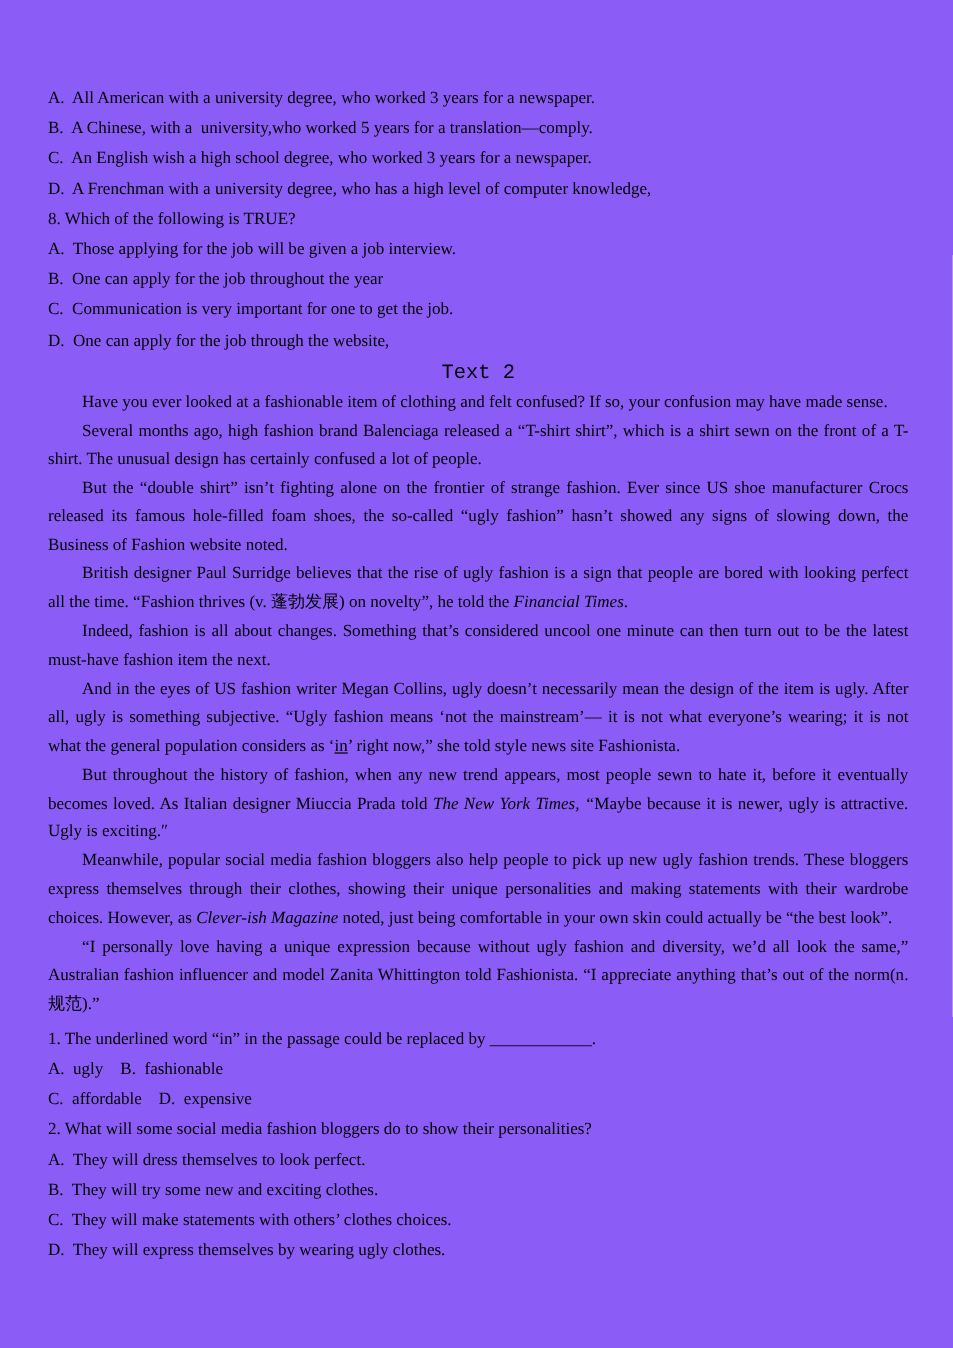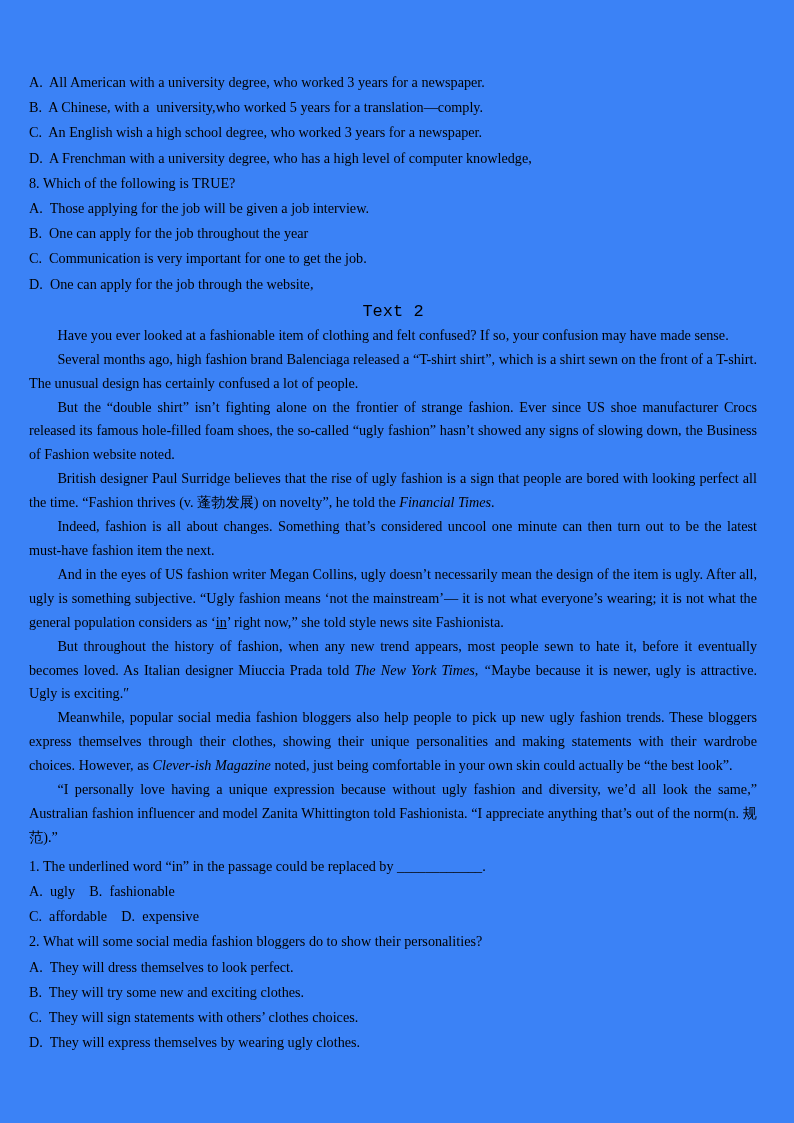--- a/index.html
+++ b/index.html
@@ -6,25 +6,25 @@
   html, body {
     margin: 0;
     padding: 0;
     background: #ffffff;
   }
   .page {
     position: relative;
     width: 794px;
     height: 1123px;
     margin: 0 auto;
-    background: #3b82f6;
+    background: #8b5cf6;
     color: #000000;
     font-family: "Liberation Serif", serif;
     font-size: 14.2px;
-    padding: 70px 37px 20px 29px;
+    padding: 70px 37px 20px 40px;
     overflow: hidden;
   }
   .doc-line {
     margin: 0;
     line-height: 25.2px;
     white-space: pre-wrap;
   }
   .passage-title {
     margin: 3px 0 1px 0;
     text-align: center;
@@ -76,17 +76,17 @@
     <p class="para"><span>“I personally love having a unique expression because without ugly fashion and diversity, we’d all look the same,” Australian fashion influencer and model Zanita Whittington told Fashionista. “I appreciate anything that’s out of the norm(n. 规范).”</span></p>
   </section>
 
   <section class="questions-block">
     <p class="doc-line">1. The underlined word “in” in the passage could be replaced by ____________.</p>
     <p class="doc-line">A.  ugly    B.  fashionable</p>
     <p class="doc-line">C.  affordable    D.  expensive</p>
     <p class="doc-line">2. What will some social media fashion bloggers do to show their personalities?</p>
     <p class="doc-line">A.  They will dress themselves to look perfect.</p>
     <p class="doc-line">B.  They will try some new and exciting clothes.</p>
-    <p class="doc-line">C.  They will sign statements with others’ clothes choices.</p>
+    <p class="doc-line">C.  They will make statements with others’ clothes choices.</p>
     <p class="doc-line">D.  They will express themselves by wearing ugly clothes.</p>
   </section>
 
 </div>
 
 </body></html>

